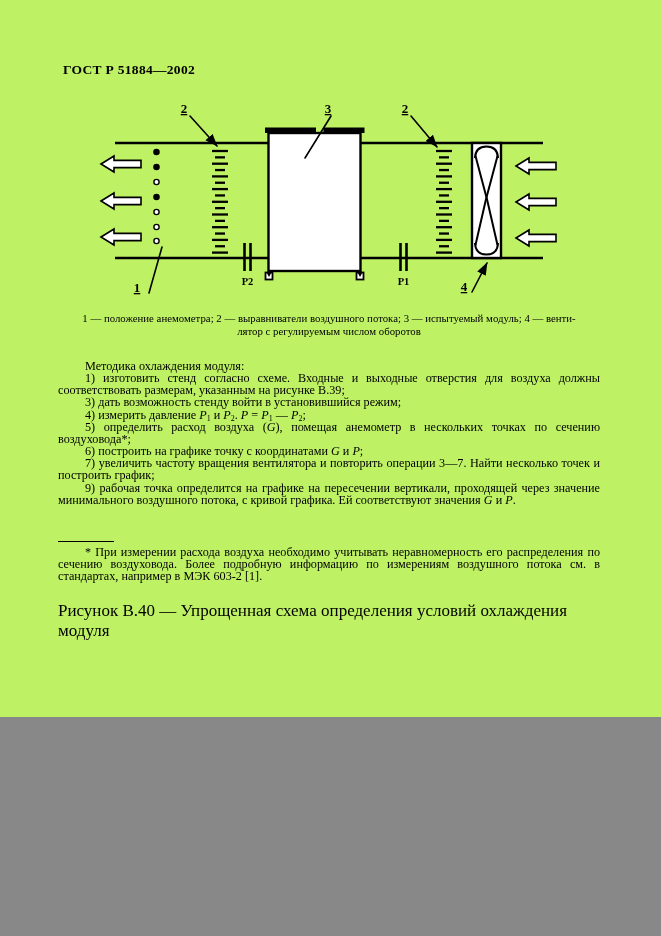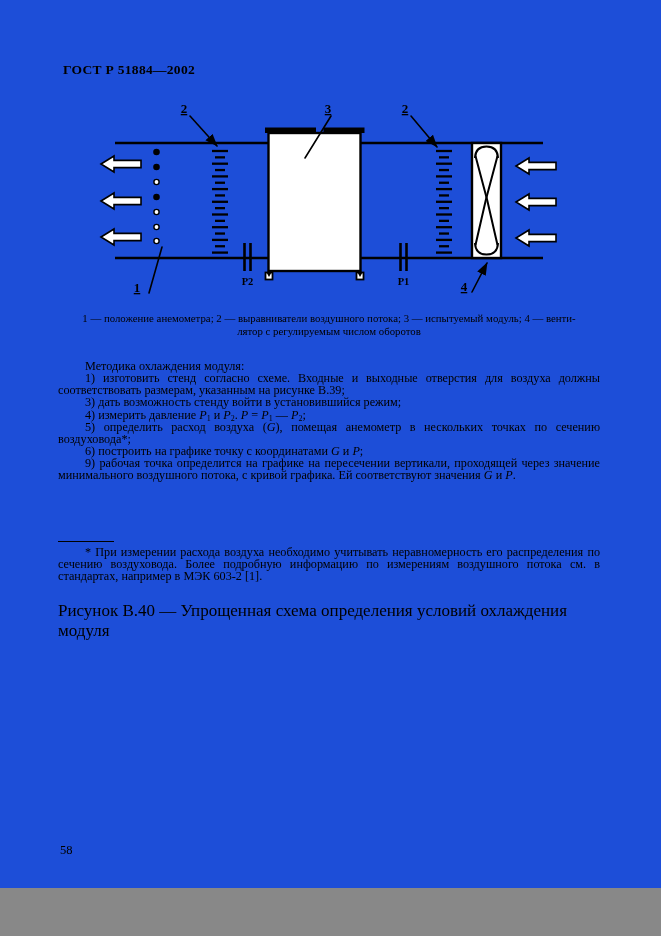--- a/index.html
+++ b/index.html
@@ -1,17 +1,17 @@
 <!DOCTYPE html>
 <html><head>
 <meta charset="utf-8">
 <style>
   html,body{margin:0;padding:0;background:#888;}
   .page{
-    position:relative;width:661px;height:888px;background:#1d4ed8;
+    position:relative;width:661px;height:717px;background:#bef264;
     font-family:"Liberation Serif",serif;color:#000;overflow:hidden;
     margin:0 auto;
   }
   .doc-header{
     position:absolute;left:63px;top:62px;font-size:13.5px;font-weight:bold;
     letter-spacing:.3px;
   }
   .diagram{position:absolute;left:85px;top:95px;width:480px;height:210px;}
   .fig-legend{
     position:absolute;left:58px;top:312px;width:542px;text-align:center;
@@ -182,20 +182,21 @@
     <span>лятор с регулируемым числом оборотов</span>
   </div>
 
   <div class="body-text">
     <p>Методика охлаждения модуля:</p>
     <p>1) изготовить стенд согласно схеме. Входные и выходные отверстия для воздуха должны соответствовать размерам, указанным на рисунке В.39;</p>
     <p>3) дать возможность стенду войти в установившийся режим;</p>
     <p>4) измерить давление <i>P</i><sub>1</sub> и <i>P</i><sub>2</sub>. <i>P</i> = <i>P</i><sub>1</sub> — <i>P</i><sub>2</sub>;</p>
     <p>5) определить расход воздуха (<i>G</i>), помещая анемометр в нескольких точках по сечению воздуховода*;</p>
     <p>6) построить на графике точку с координатами <i>G</i> и <i>P</i>;</p>
+    <p>7) увеличить частоту вращения вентилятора и повторить операции 3—7. Найти несколько точек и построить график;</p>
     <p>9) рабочая точка определится на графике на пересечении вертикали, проходящей через значение минимального воздушного потока, с кривой графика. Ей соответствуют значения <i>G</i> и <i>P</i>.</p>
   </div>
 
   <div class="footnote-sep"></div>
   <div class="footnote">* При измерении расхода воздуха необходимо учитывать неравномерность его распределения по сечению воздуховода. Более подробную информацию по измерениям воздушного потока см. в стандартах, например в МЭК 603-2 [1].</div>
 
   <div class="fig-caption">Рисунок В.40 — Упрощенная схема определения условий охлаждения модуля</div>
 
   <div class="page-number">58</div>
 </div>

